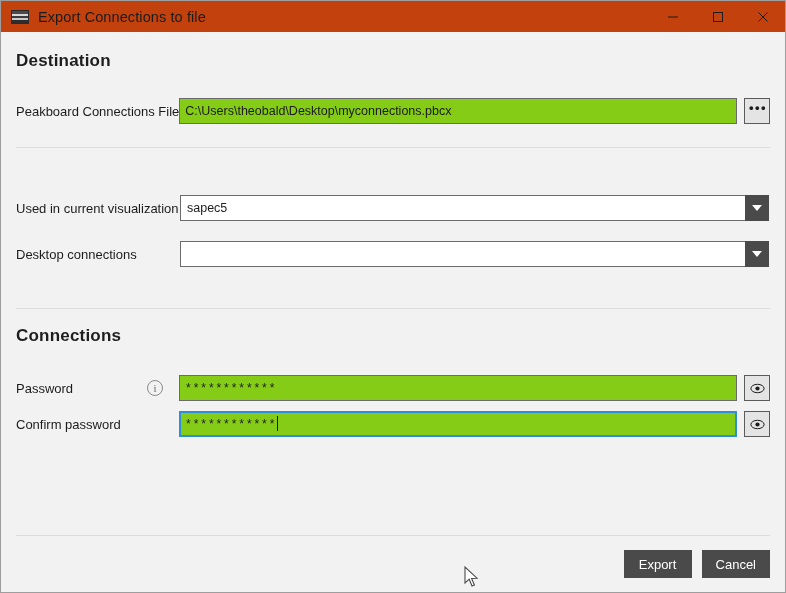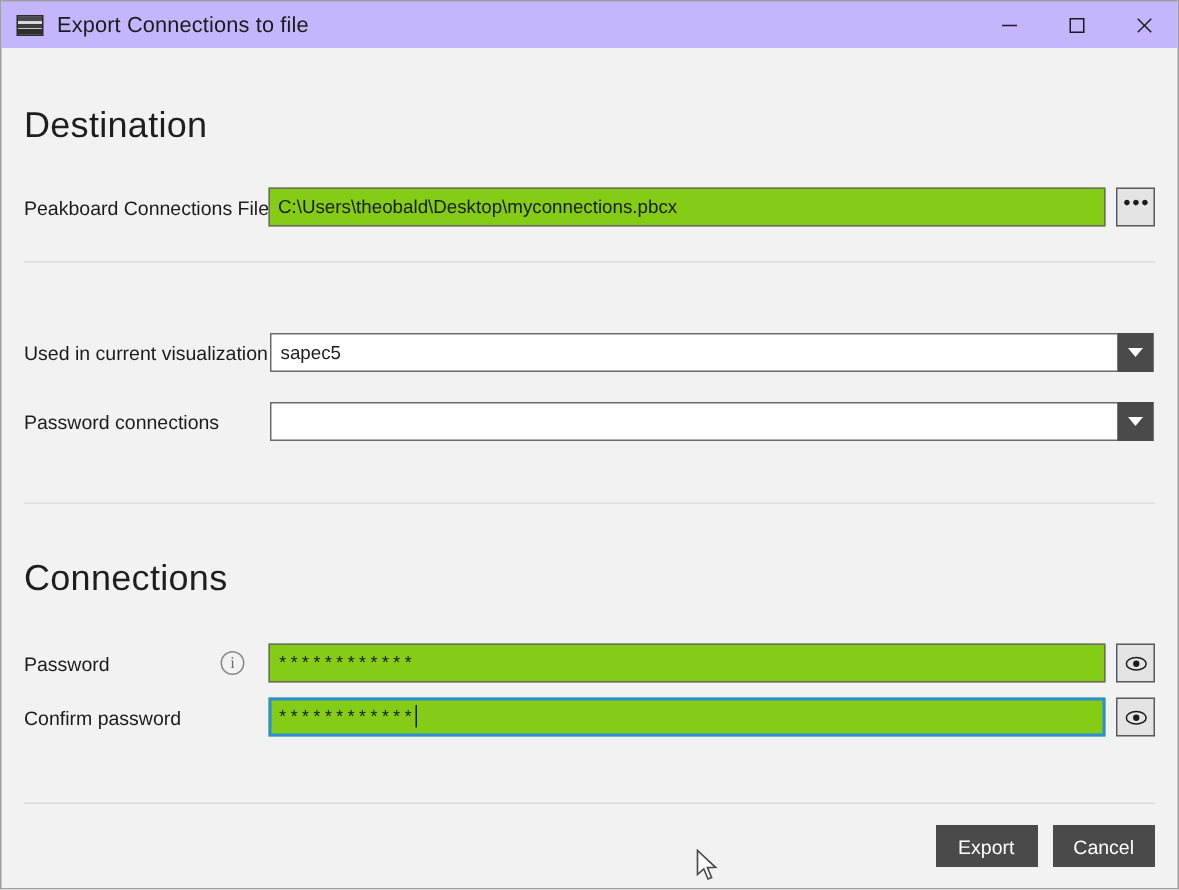--- a/index.html
+++ b/index.html
@@ -16,21 +16,21 @@
     border: 1px solid #9e9e9e;
     border-top: none;
     display: flex;
     flex-direction: column;
   }
 
   
   #titlebar {
     height: 32px;
     min-height: 32px;
-    background: #c4b5fd;
+    background: #c2410c;
     border-top: 1px solid #9e9e9e;
     display: flex;
     align-items: center;
     position: relative;
   }
   #app-icon {
     width: 18px; height: 14px;
     margin-left: 10px;
     background:
       linear-gradient(to bottom,
@@ -63,25 +63,24 @@
   .win-btn svg { display: block; }
 
   
   #body {
     flex: 1;
     position: relative;
     padding: 0 15px;
   }
 
   .section-title {
-    font-size: 24px;
-    font-weight: normal;
+    font-size: 17px;
+    font-weight: bold;
     color: #1e1e1e;
     letter-spacing: 0.2px;
-    margin-top: 19px;
   }
   .divider {
     height: 1px;
     background: #dcdcdc;
     margin: 0;
   }
 
   .row {
     display: flex;
     align-items: center;
@@ -294,21 +293,21 @@
         <div class="combo-arrow">
           <svg width="10" height="6" viewBox="0 0 10 6">
             <polygon points="0,0 10,0 5,6" fill="#ffffff"></polygon>
           </svg>
         </div>
       </div>
     </div>
 
     <div style="height:20px"></div>
     <div class="row">
-      <div class="row-label" style="width:164px">Password connections</div>
+      <div class="row-label" style="width:164px">Desktop connections</div>
       <div class="combo" style="width:589px">
         <div class="combo-field"></div>
         <div class="combo-arrow">
           <svg width="10" height="6" viewBox="0 0 10 6">
             <polygon points="0,0 10,0 5,6" fill="#ffffff"></polygon>
           </svg>
         </div>
       </div>
     </div>
 

